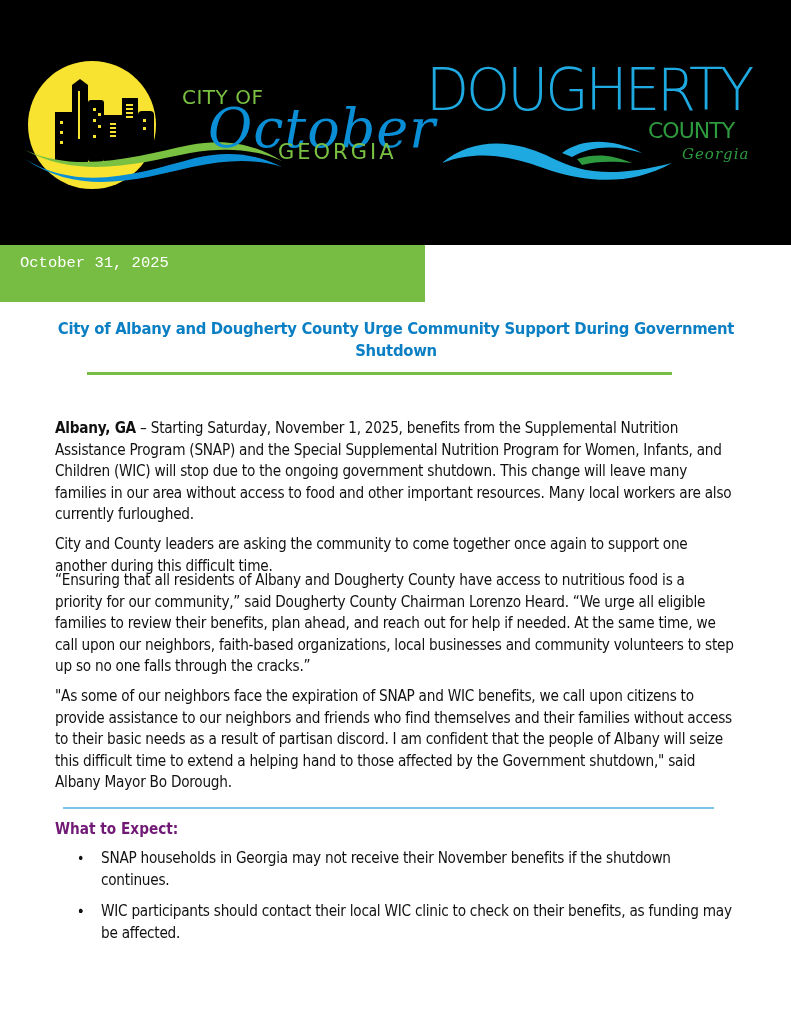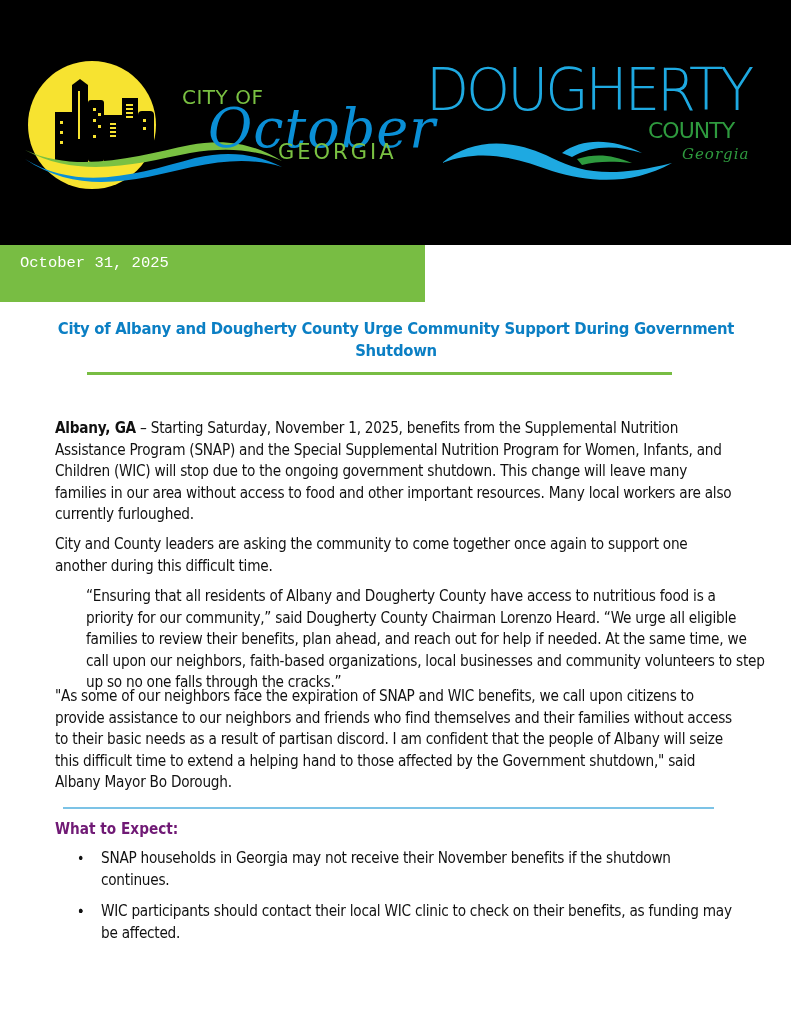--- a/index.html
+++ b/index.html
@@ -30,21 +30,21 @@
 
   .headline { position:absolute; left:56px; top:318px; width:680px; text-align:center;
     font-family:"DejaVu Sans Condensed","DejaVu Sans", sans-serif; font-weight:bold; font-size:16.5px;
     color:#0b7fc4; line-height:22px; letter-spacing:-0.3px; }
   .rule-green { position:absolute; left:87px; top:372px; width:585px; height:3px; background:#78bd43; }
 
   .body-text { position:absolute; left:55px; width:680px; font-family:"Liberation Sans Narrow","DejaVu Sans Condensed","DejaVu Sans", sans-serif;
     font-size:15.2px; line-height:21.5px; color:#111; letter-spacing:-0.25px; }
   .p1 { top:418px; }
   .p2 { top:534px; }
-  .p3 { top:586px;margin-left:31px; }
+  .p3 { top:570px; }
   .p4 { top:686px; }
   .strong { font-weight:bold; }
 
   .rule-blue { position:absolute; left:63px; top:807px; width:651px; height:2px; background:#7cc3e6; }
 
   .expect-heading { position:absolute; left:55px; top:820px; font-family:"DejaVu Sans Condensed","DejaVu Sans", sans-serif; font-weight:bold; font-size:15.2px; color:#701a75; }
   .bullets { position:absolute; left:55px; top:848px; width:680px; list-style:none; }
   .bullets li { position:relative; padding-left:46px; margin-bottom:10px; font-family:"Liberation Sans Narrow","DejaVu Sans Condensed","DejaVu Sans", sans-serif;
     font-size:15.2px; line-height:21.5px; color:#111; letter-spacing:-0.25px; }
   .bullet-dot { position:absolute; left:22px; top:0; font-size:14px; }

